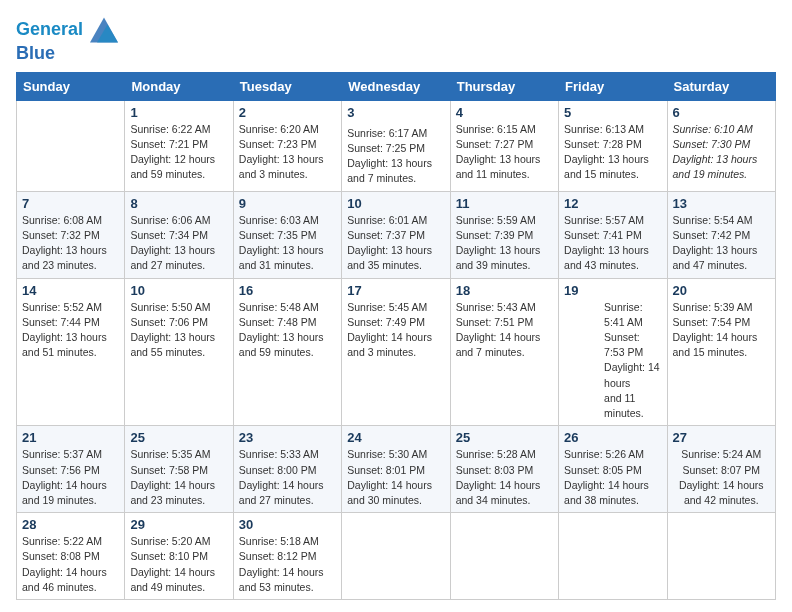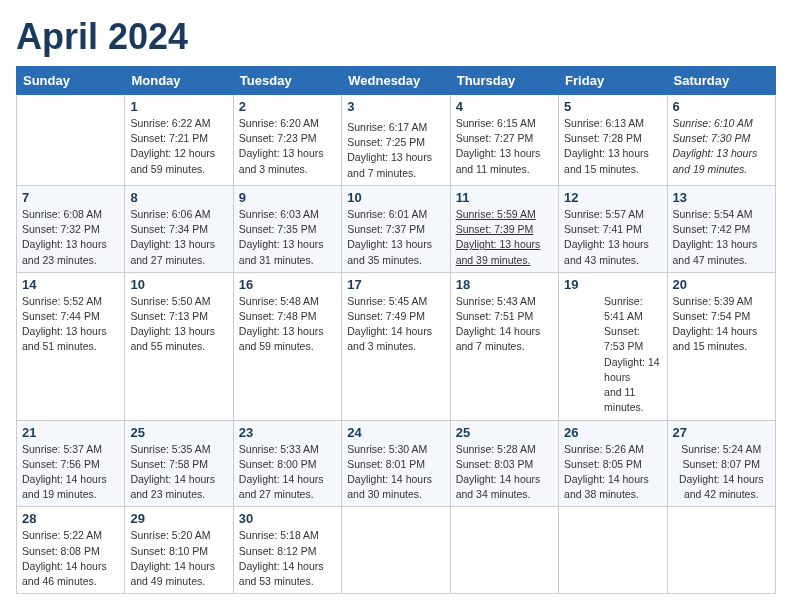--- a/index.html
+++ b/index.html
@@ -87,22 +87,35 @@
       background: #fff;
     }
     tbody tr:nth-child(even) td {
       background: #f4f7fb;
     }
   </style>
 </head>
 <body>
 
 <div class="header">
+  <div class="logo">
+    <div>
+      <div style="display:flex;align-items:center;">
+        <div class="logo-text">
+          <span>General</span>
+          <svg class="logo-icon" viewBox="0 0 40 36" style="display:inline-block;vertical-align:middle;margin-left:2px;">
+            <polygon points="0,36 20,0 40,36" fill="#2a6db5" opacity="0.85"></polygon>
+            <polygon points="10,36 25,10 40,36" fill="#1a8ac4" opacity="0.7"></polygon>
+          </svg>
+        </div>
+      </div>
+      <div class="logo-text" style="color:#2a6db5;font-size:18px;">Blue</div>
+    </div>
+  </div>
   <div class="title-area">
-    <div class="month-title">April 2024</div>
   </div>
 </div>
 
 <table>
   <thead>
     <tr>
     <th>Sunday</th>
         <th>Monday</th>
         <th>Tuesday</th>
         <th>Wednesday</th>
@@ -181,21 +194,21 @@
         </td>
         <td>
           <div class="day-num">10</div>
           <div class="day-info" style="white-space: pre-line;">Sunrise: 6:01 AM
 Sunset: 7:37 PM
 Daylight: 13 hours
 and 35 minutes.</div>
         </td>
         <td>
           <div class="day-num">11</div>
-          <div class="day-info" style="white-space: pre-line; text-decoration: underline;">Sunrise: 5:59 AM
+          <div class="day-info" style="white-space: pre-line;">Sunrise: 5:59 AM
 Sunset: 7:39 PM
 Daylight: 13 hours
 and 39 minutes.</div>
         </td>
         <td>
           <div class="day-num">12</div>
           <div class="day-info" style="white-space: pre-line;">Sunrise: 5:57 AM
 Sunset: 7:41 PM
 Daylight: 13 hours
 and 43 minutes.</div>
@@ -212,21 +225,21 @@
         <td>
           <div class="day-num">14</div>
           <div class="day-info" style="white-space: pre-line;">Sunrise: 5:52 AM
 Sunset: 7:44 PM
 Daylight: 13 hours
 and 51 minutes.</div>
         </td>
         <td>
           <div class="day-num">10</div>
           <div class="day-info" style="white-space: pre-line;">Sunrise: 5:50 AM
-Sunset: 7:13 PM
+Sunset: 7:06 PM
 Daylight: 13 hours
 and 55 minutes.</div>
         </td>
         <td>
           <div class="day-num">16</div>
           <div class="day-info" style="white-space: pre-line;">Sunrise: 5:48 AM
 Sunset: 7:48 PM
 Daylight: 13 hours
 and 59 minutes.</div>
         </td>

